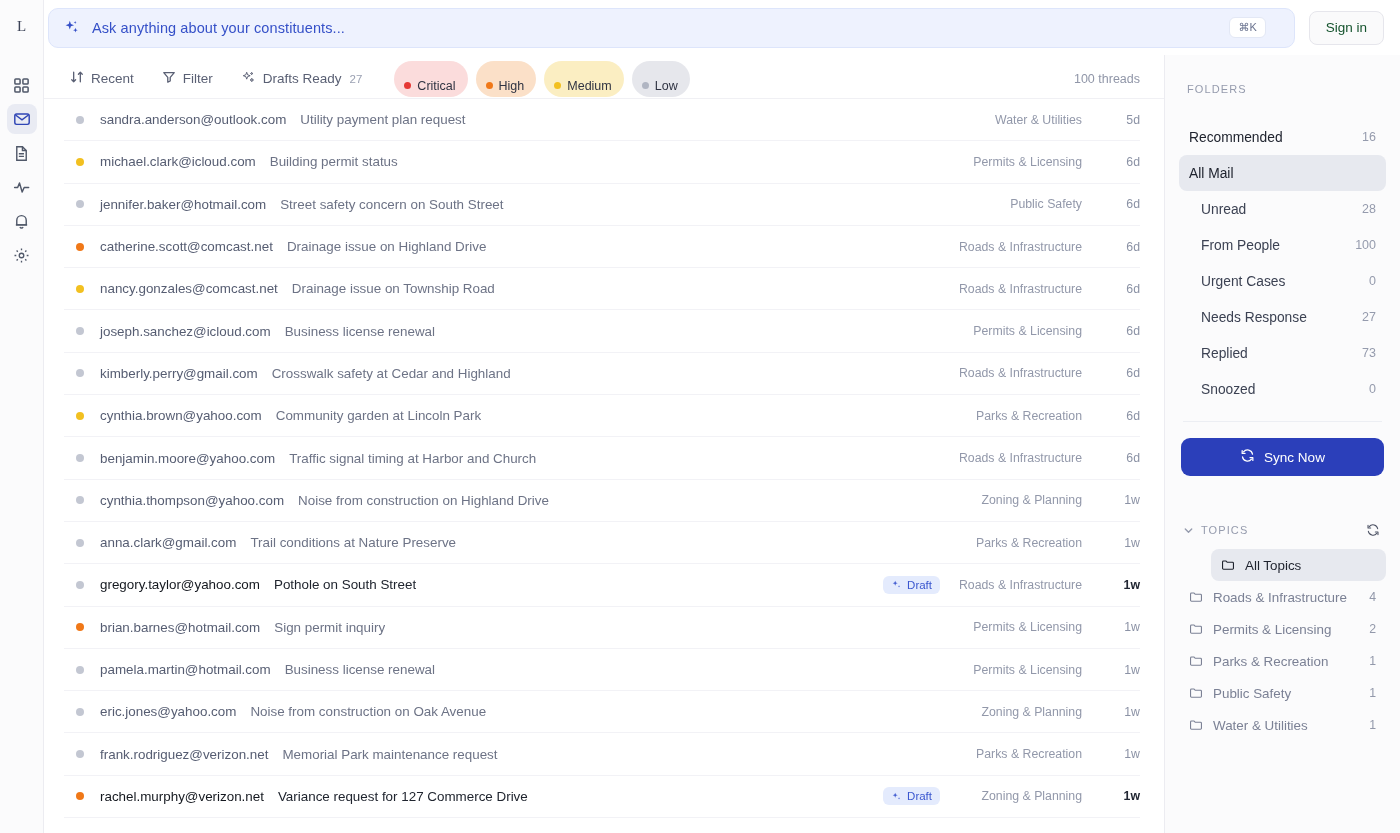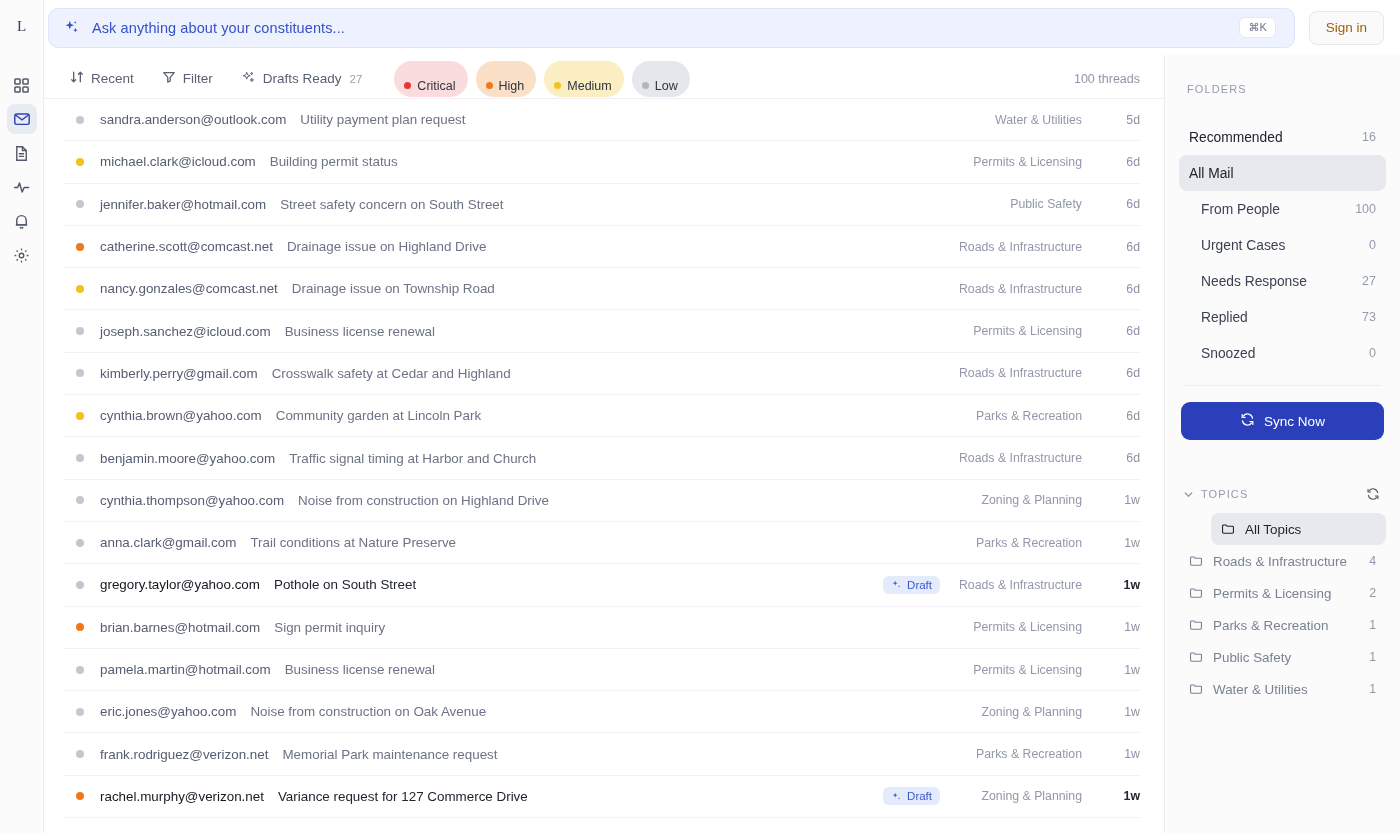--- a/index.html
+++ b/index.html
@@ -45,40 +45,40 @@
     display: flex; align-items: center;
     padding: 0 16px 0 0;
     background: #ffffff;
   }
   .searchbar {
     flex: 1; height: 40px; margin: 0 14px 0 4px;
     background: #eef2fe;
     border: 1px solid #dde5fb;
     border-radius: 10px;
     display: flex; align-items: center;
-    padding: 0 18px 0 14px;
+    padding: 0 28px 0 14px;
     cursor: text;
   }
   .searchbar .sparkle { margin-right: 12px; display: flex; }
   .search-text {
     flex: 1;
     font-size: 14.5px; color: #3550c8; font-weight: 500;
     letter-spacing: .1px;
   }
   .kbd {
     background: #ffffff; border: 1px solid #e3e8f5;
     border-radius: 6px; padding: 3px 8px;
     font-size: 11px; color: #6b7490;
     font-family: "Liberation Sans", sans-serif;
   }
   .signin-btn {
     background: #fafafb; border: 1px solid #e6e6ec;
     border-radius: 8px;
     height: 34px; padding: 0 16px;
-    font-size: 13.5px; color: #a16207;
+    font-size: 13.5px; color: #14532d;
     display: flex; align-items: center;
     cursor: pointer;
   }
 
   
   .body { flex: 1; display: flex; min-height: 0; }
   .center { flex: 1; display: flex; flex-direction: column; min-width: 0; justify-content: flex-end; }
 
   
   .toolbar {
@@ -503,20 +503,24 @@
         <div class="sb-title">FOLDERS</div>
         <div id="folder-list">
             <div class="sb-item bold">
               <span>Recommended</span>
               <span class="cnt">16</span>
             </div>
             <div class="sb-item sel">
               <span>All Mail</span>
             </div>
             <div class="sb-item indent">
+              <span>Unread</span>
+              <span class="cnt">28</span>
+            </div>
+            <div class="sb-item indent">
               <span>From People</span>
               <span class="cnt">100</span>
             </div>
             <div class="sb-item indent">
               <span>Urgent Cases</span>
               <span class="cnt">0</span>
             </div>
             <div class="sb-item indent">
               <span>Needs Response</span>
               <span class="cnt">27</span>

